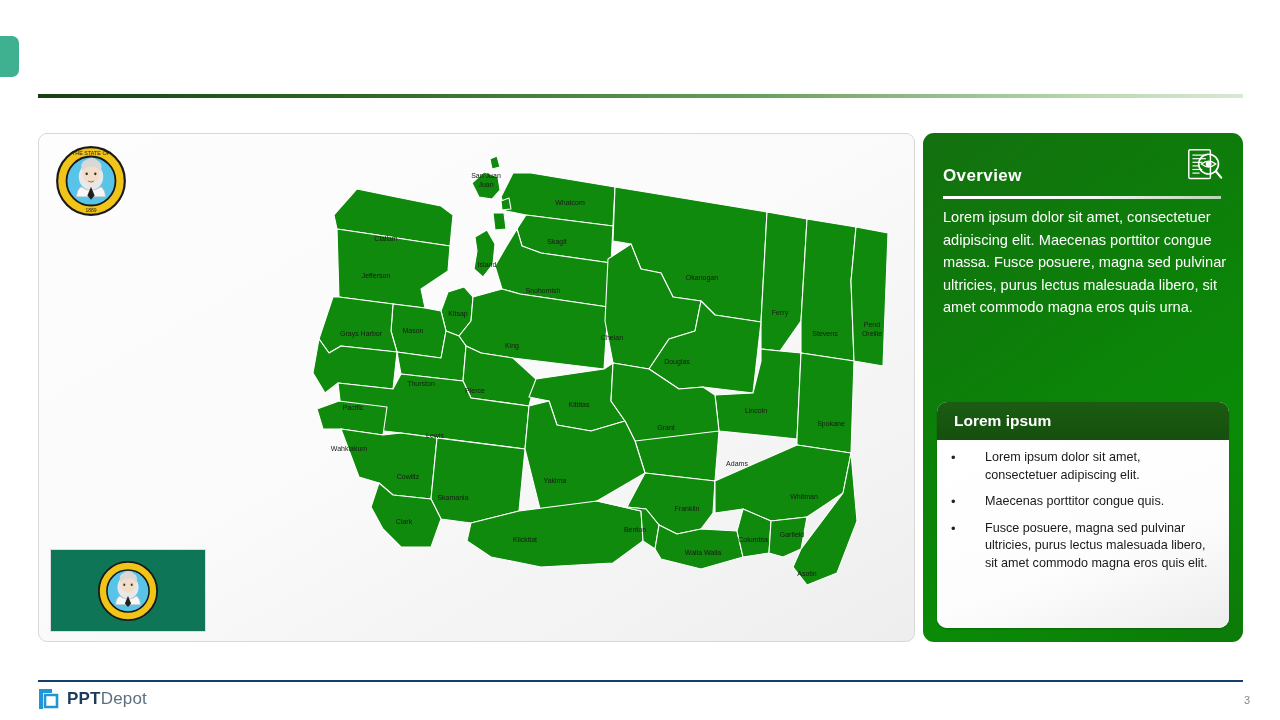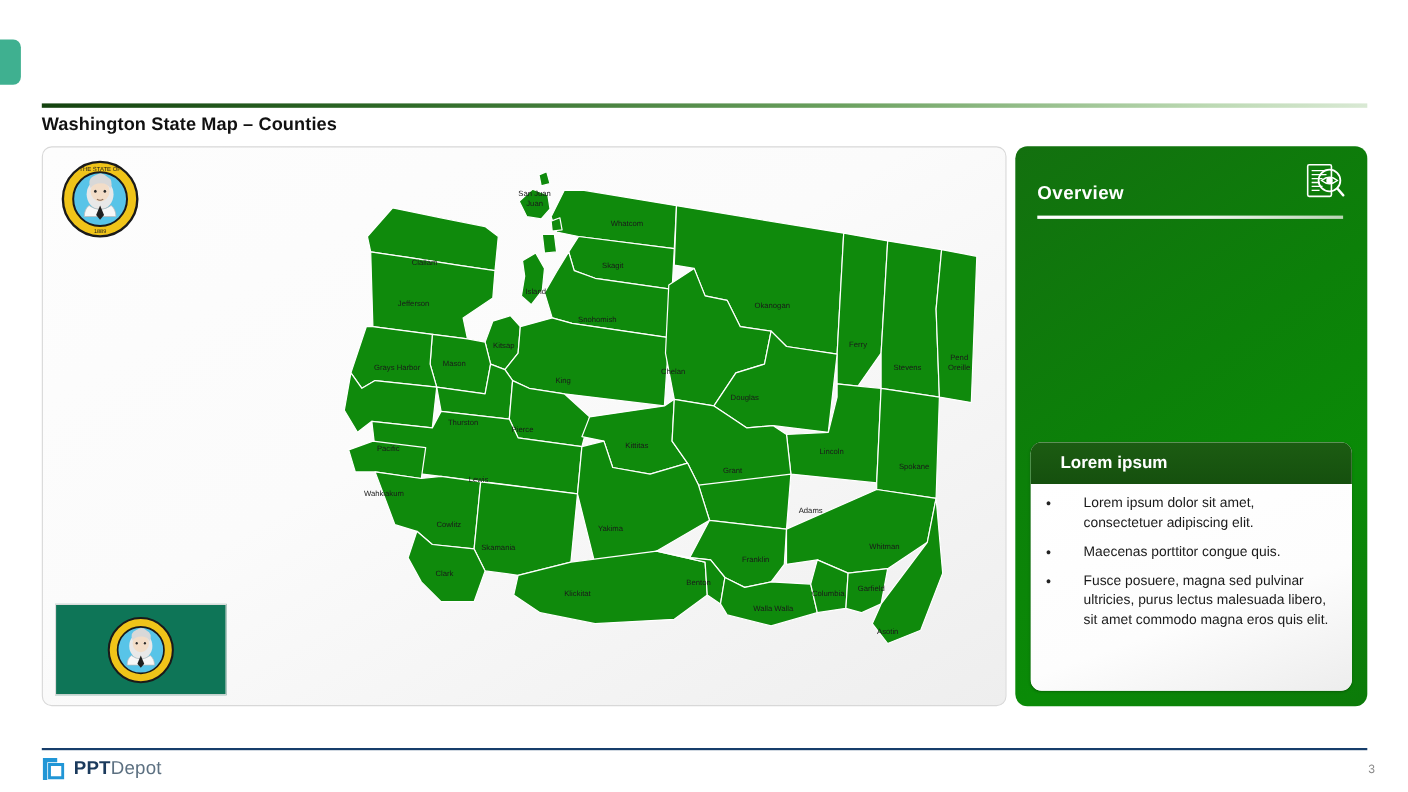--- a/index.html
+++ b/index.html
@@ -77,21 +77,21 @@
     position: absolute; left: 14px; top: 269px;
     width: 292px; height: 226px;
     background: #ffffff;
     border-radius: 10px;
     box-shadow: 0 1px 2px rgba(0,0,0,.25);
     overflow: hidden;
   }
   .card-head {
     height: 38px;
     background: linear-gradient(to bottom, #1c5c12 0%, #15500e 100%);
-    display: flex; align-items: center; padding-left: 27px;
+    display: flex; align-items: center; padding-left: 17px;
   }
   .card-head-text { font-size: 15.5px; font-weight: bold; color: #fff; }
   .card-body {
     padding: 9px 14px 0 14px;
     background: linear-gradient(160deg, #ffffff 0%, #fdfdfd 60%, #ededed 100%);
     height: 188px;
   }
   .bullet-row { display: flex; margin-bottom: 9px; }
   .bullet-dot { width: 13px; flex: 0 0 13px; font-size: 13px; color: #222; line-height: 17.5px; }
   .bullet-text { font-size: 12.6px; line-height: 17.5px; color: #1a1a1a; margin-left: 21px; }
@@ -112,21 +112,20 @@
   .county-label { font-family: "Liberation Sans", sans-serif; fill: #1a1a1a; }
 </style>
 </head>
 <body>
 
 <div class="slide">
 
   <div class="corner-tab"></div>
 
   <div class="header-rule"></div>
-  <div class="page-title">Washington State Map – Counties</div>
 
   <div class="map-panel">
     <div class="map-wrap">
 
       <svg class="map-svg" width="877" height="509" viewBox="0 0 877 509">
         <g transform="translate(-38,-133)">
           <g fill="#0f8a0c" stroke="#ffffff" stroke-width="1.1" stroke-linejoin="round">
 
             <path d="M512,172 L530,172 L614,186 L612,225 L525,214 L505,210 L500,196 Z"></path>
 
@@ -300,20 +299,21 @@
       <line x1="8" y1="21" x2="16" y2="21" stroke="#ffffff" stroke-width="1.3"></line>
       <line x1="8" y1="25" x2="19" y2="25" stroke="#ffffff" stroke-width="1.3"></line>
       <line x1="8" y1="29" x2="16" y2="29" stroke="#ffffff" stroke-width="1.3"></line>
       <circle cx="26" cy="19" r="11" fill="none" stroke="#ffffff" stroke-width="1.8"></circle>
       <path d="M18,19 q8,-6.5 16,0 q-8,6.5 -16,0 Z" fill="none" stroke="#ffffff" stroke-width="1.5"></path>
       <circle cx="26" cy="19" r="3.2" fill="#ffffff"></circle>
       <line x1="34" y1="27" x2="40" y2="34" stroke="#ffffff" stroke-width="2.4" stroke-linecap="round"></line>
     </svg>
 
     <div class="ov-rule"></div>
+    <div class="ov-body">Lorem ipsum dolor sit amet, consectetuer adipiscing elit. Maecenas porttitor congue massa. Fusce posuere, magna sed pulvinar ultricies, purus lectus malesuada libero, sit amet commodo magna eros quis urna.</div>
 
     <div class="card">
       <div class="card-head">
         <span class="card-head-text">Lorem ipsum</span>
       </div>
       <div class="card-body">
         <div class="bullet-row">
           <span class="bullet-dot">•</span>
           <span class="bullet-text">Lorem ipsum dolor sit amet, consectetuer adipiscing elit.</span>
         </div>

